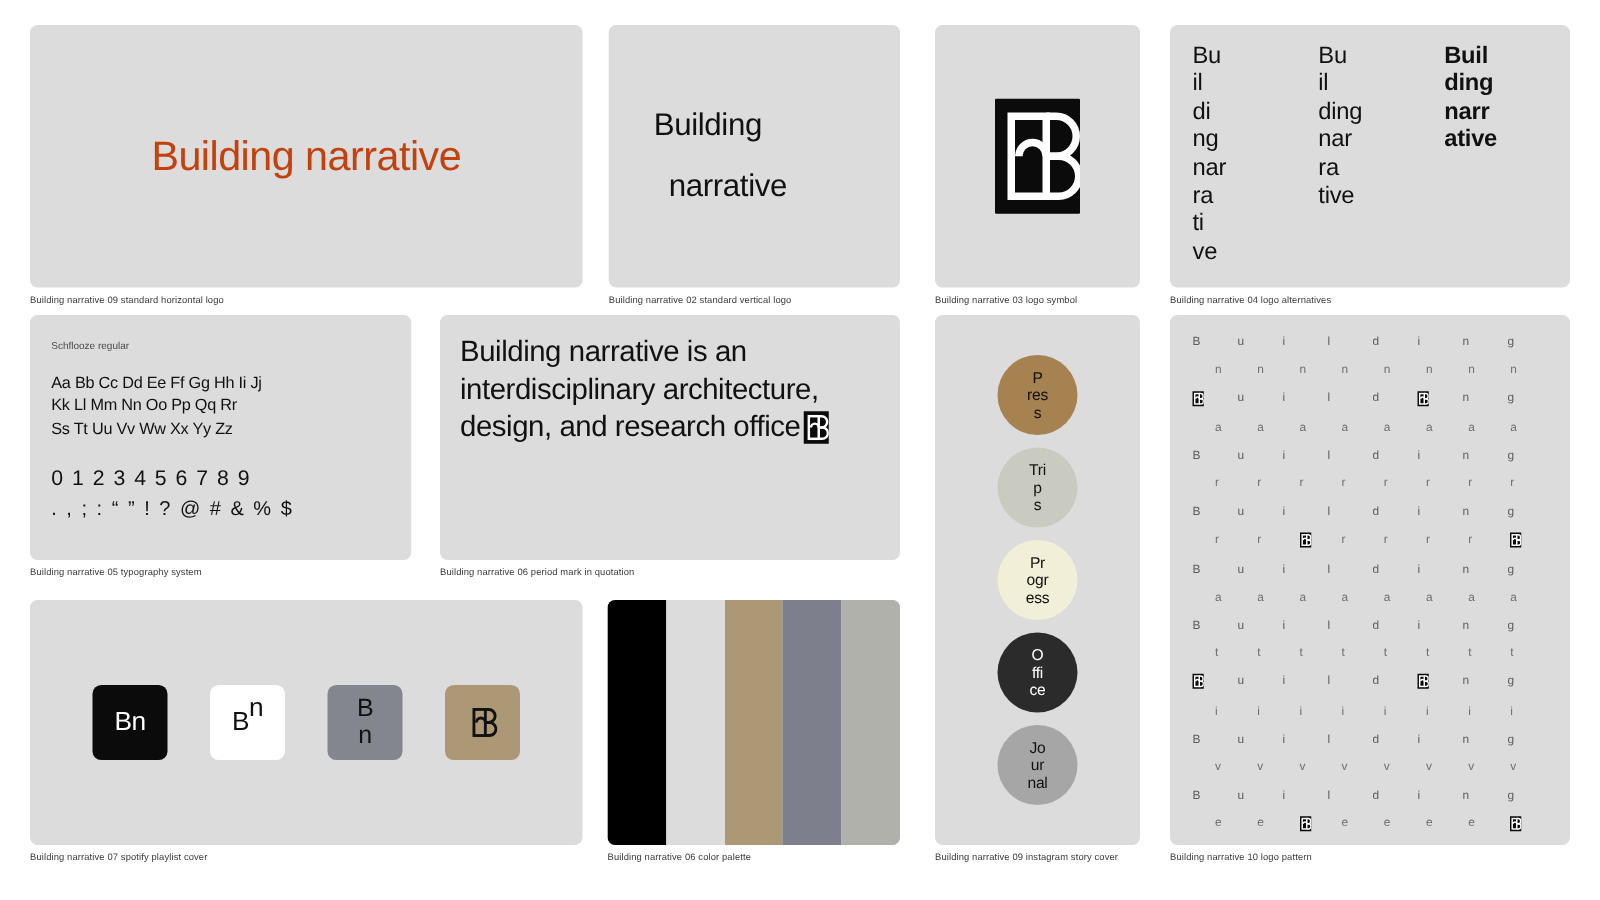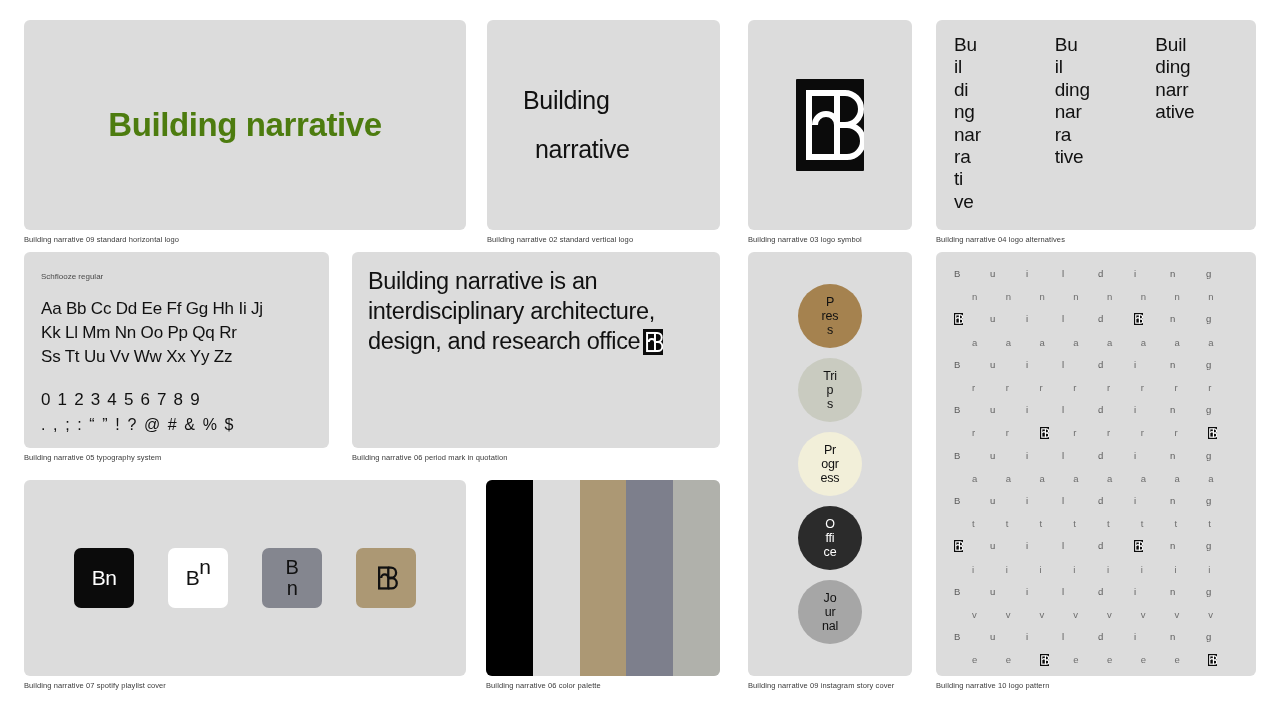--- a/index.html
+++ b/index.html
@@ -36,21 +36,21 @@
   
   #card01 { left: 24px;  top: 20px;  width: 442px; }
   #card02 { left: 487px; top: 20px;  width: 233px; }
   #card03 { left: 748px; top: 20px;  width: 164px; }
   #card04 { left: 936px; top: 20px;  width: 320px; }
   .h210 { height: 210px; }
 
   .logo-h {
     height: 100%;
     display: flex; align-items: center; justify-content: center;
-    font-size: 33px; font-weight: 700; color: #4d7c0f;
+    font-size: 33px; font-weight: 400; color: #c2410c;
     letter-spacing: -0.4px;
   }
   .logo-v {
     height: 100%;
     display: flex; flex-direction: column;
     align-items: flex-start; justify-content: center;
     padding-left: 36px;
     font-size: 25px; color: #111; line-height: 1.32;
     letter-spacing: -0.3px;
   }
@@ -70,33 +70,33 @@
   
   .alts {
     height: 100%;
     display: flex; gap: 0;
     padding: 14px 0 0 18px;
     color: #111;
   }
   .alt { font-size: 19px; line-height: 1.18; letter-spacing: -0.2px; }
   .alt:nth-child(1) { width: 104px; }
   .alt:nth-child(2) { width: 104px; }
-  .alt:nth-child(3) { width: 104px; }
+  .alt:nth-child(3) { width: 104px; font-weight: bold; }
 
   
   #card05 { left: 24px;  top: 252px; width: 305px; }
   #card06 { left: 352px; top: 252px; width: 368px; }
   #card09 { left: 748px; top: 252px; width: 164px; }
   #card10 { left: 936px; top: 252px; width: 320px; }
   .h196 { height: 196px; }
   .h424 { height: 424px; }
 
   .type-sys { height: 100%; padding: 20px 16px 0 17px; color: #111; }
   .type-name { font-size: 8px; color: #4a4a4a; margin-bottom: 16px; }
-  .type-line { font-size: 17px; line-height: 1.42; letter-spacing: -0.2px; }
+  .type-line { font-size: 13px; line-height: 1.42; letter-spacing: -0.2px; }
   .type-gap { height: 18px; }
   .type-nums { font-size: 17px; line-height: 1.5; letter-spacing: 1.2px; }
   .type-punc { font-size: 16px; line-height: 1.5; letter-spacing: 1.6px; }
 
   .quote {
     height: 100%; padding: 14px 16px 0 16px;
     font-size: 23.5px; line-height: 1.28; color: #111;
     letter-spacing: -0.35px;
   }
   .quote .mark {

